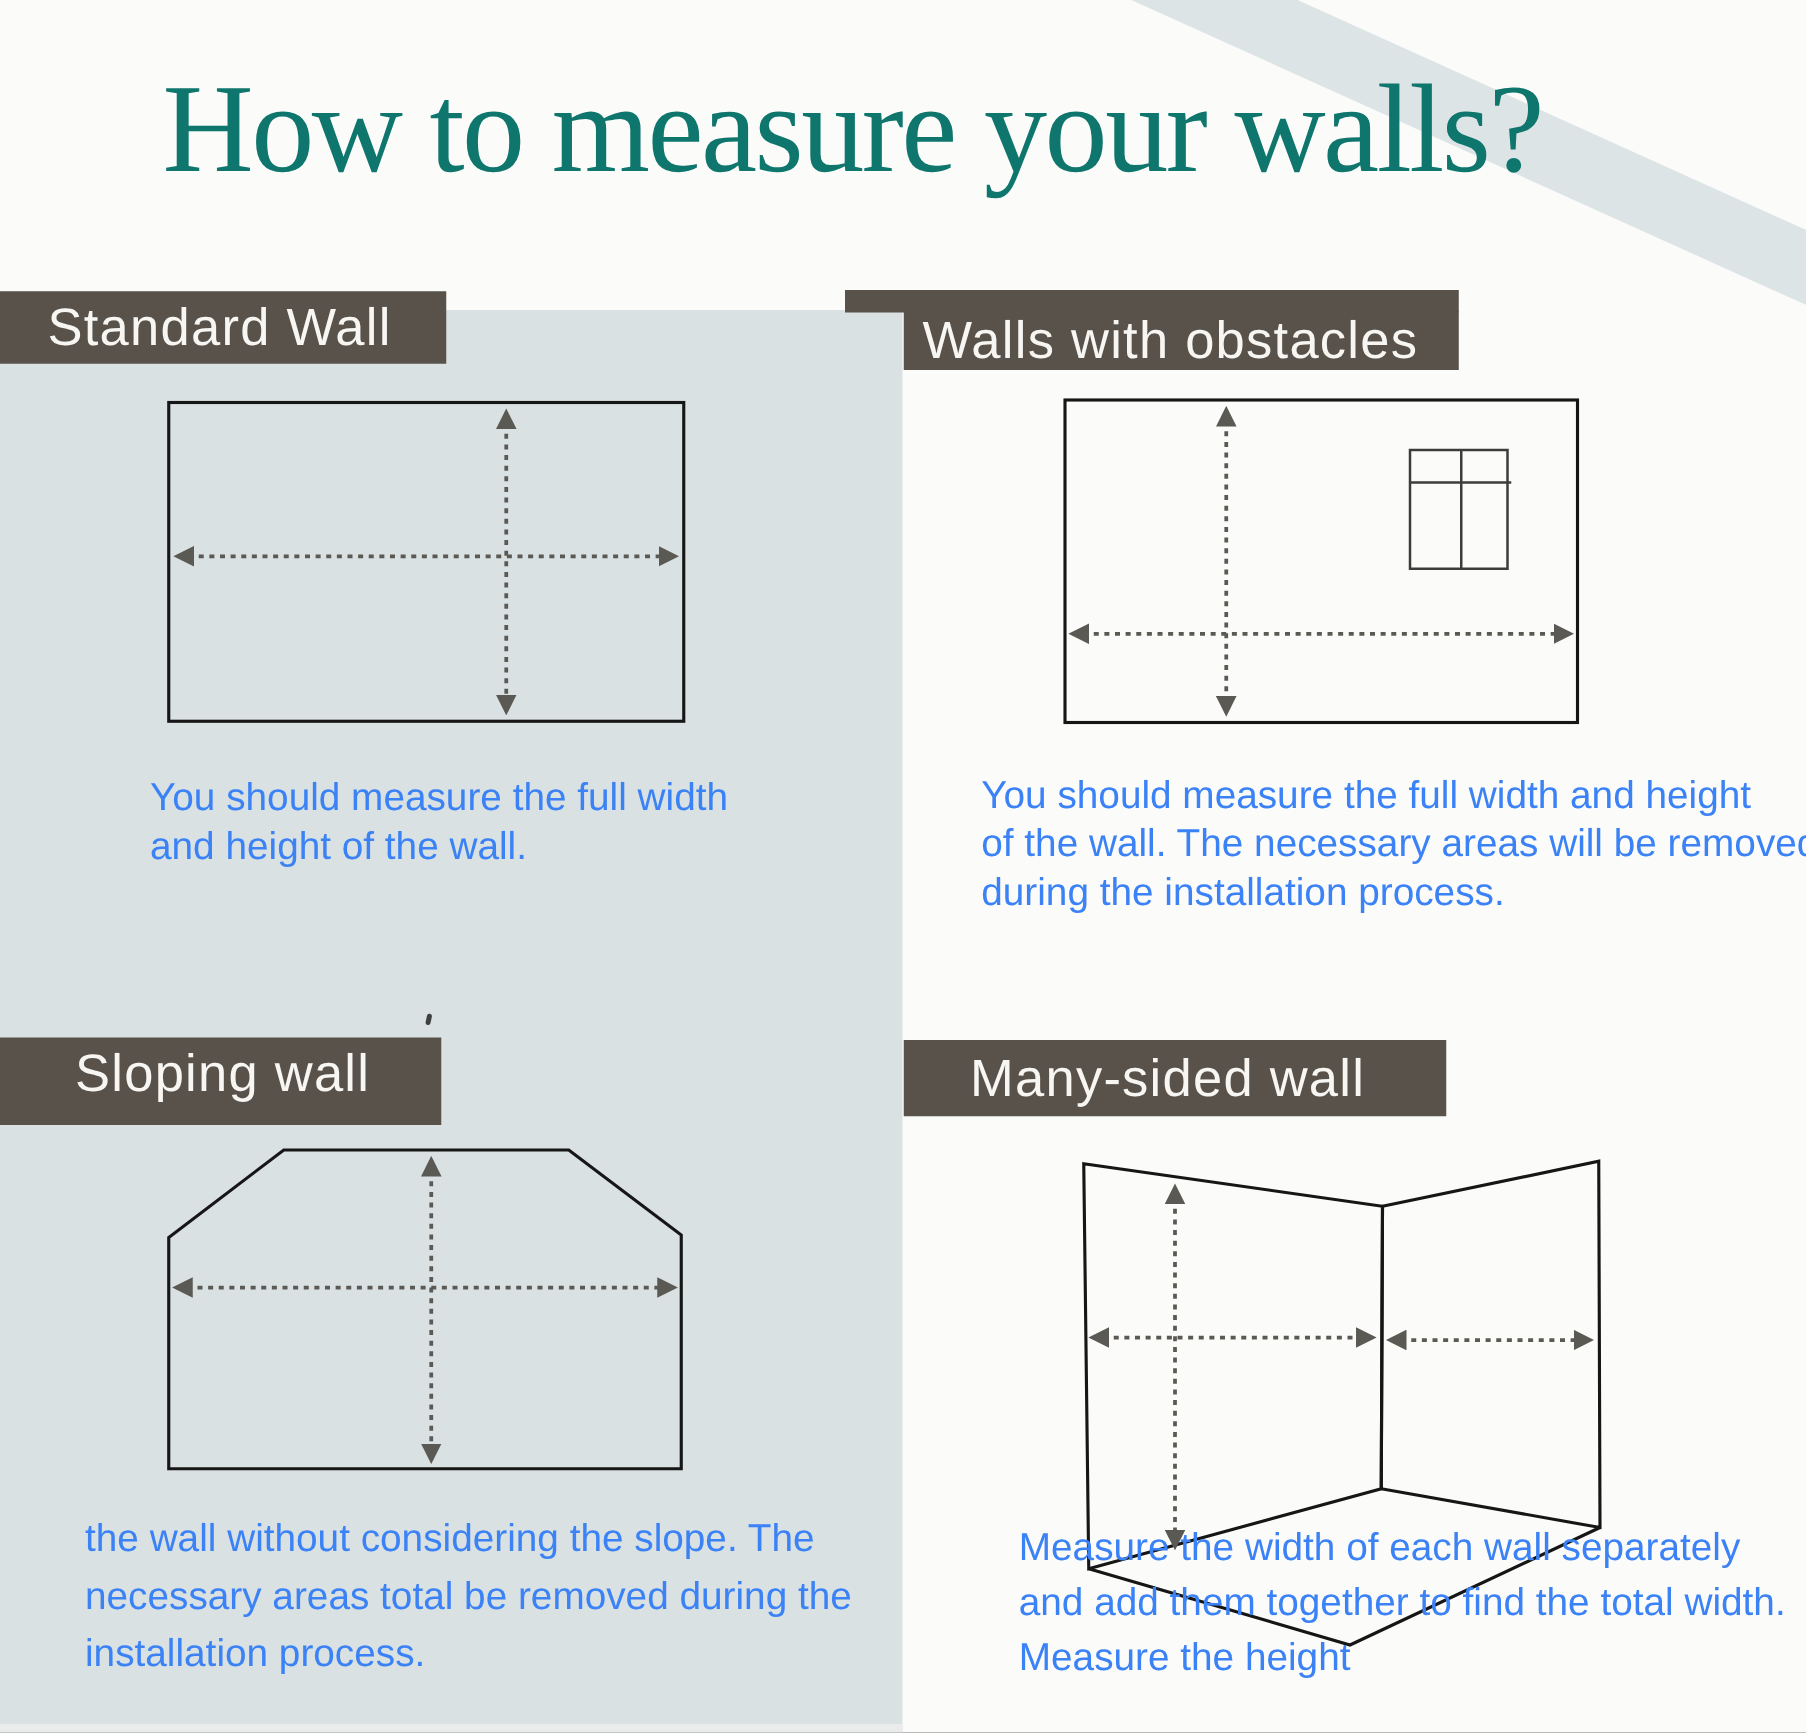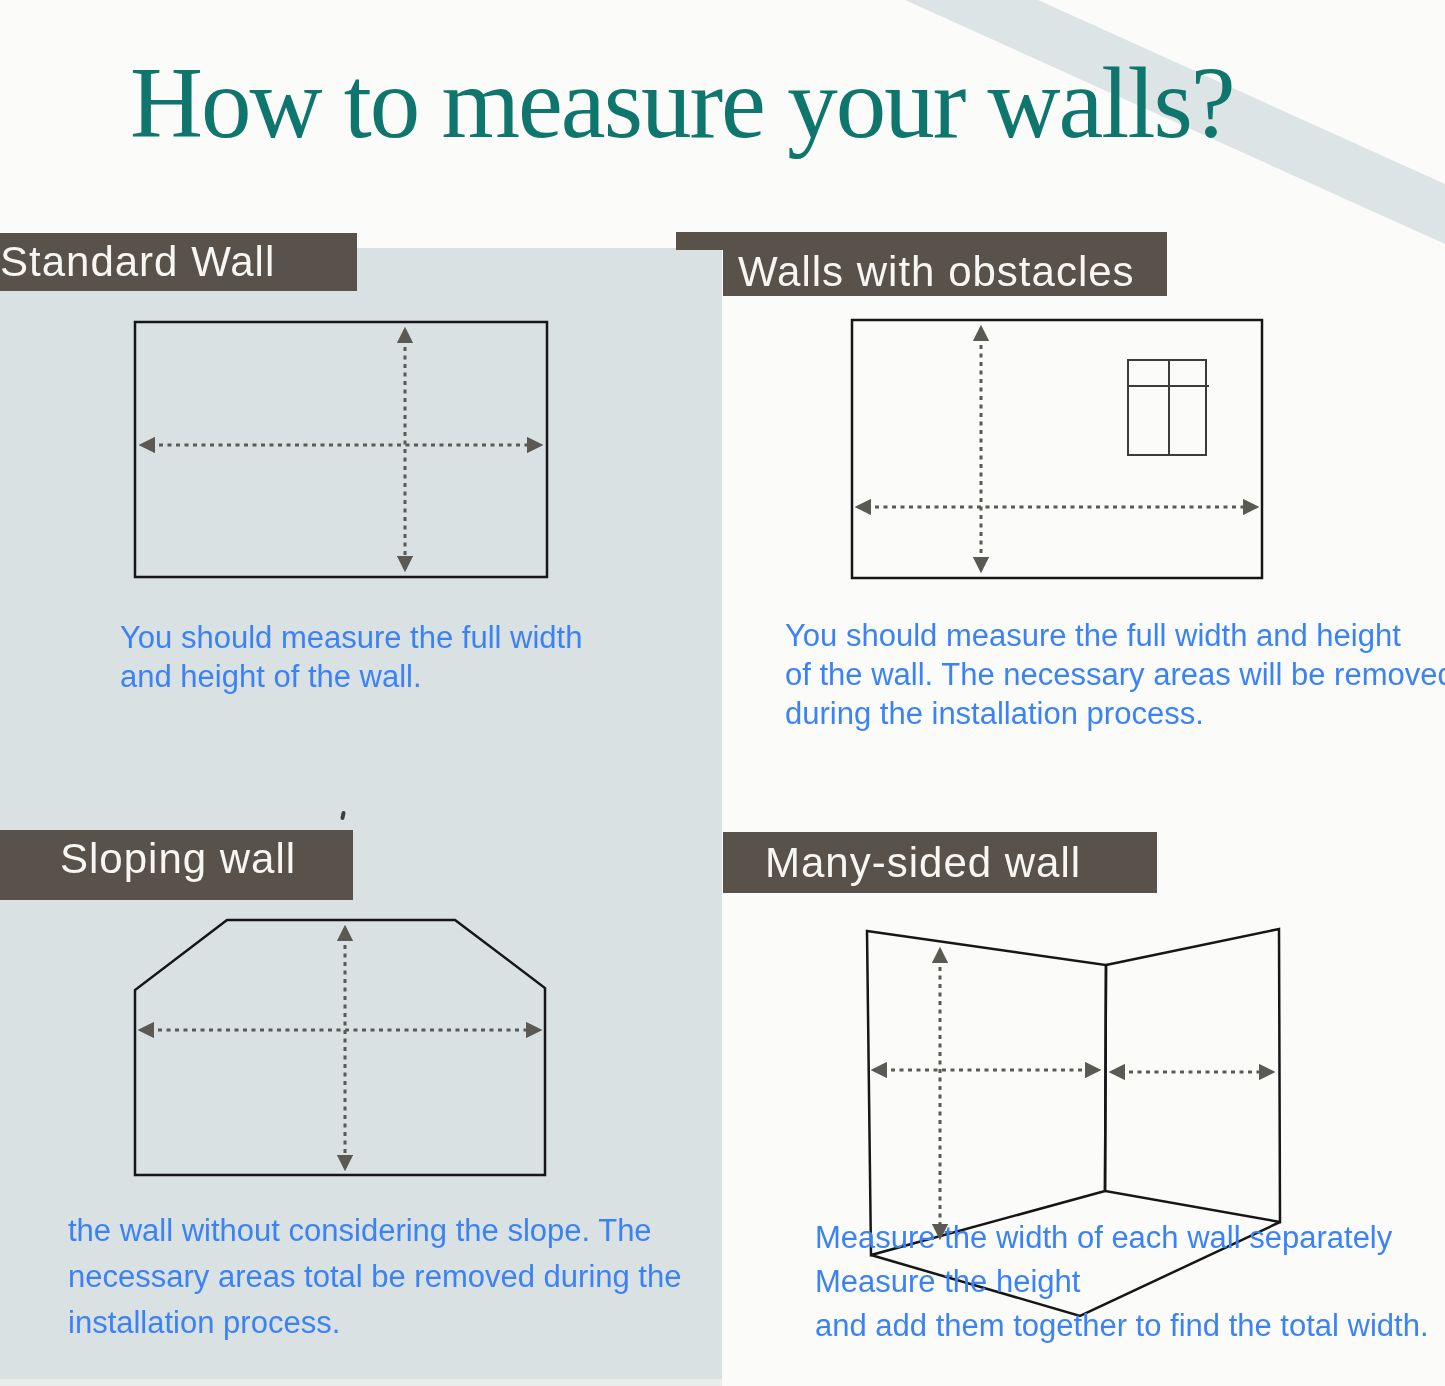--- a/index.html
+++ b/index.html
@@ -26,24 +26,24 @@
     position:absolute;left:130px;top:48px;width:1200px;
     font-family:"Liberation Serif", serif;
     font-size:101px;line-height:110px;letter-spacing:-2px;
     color:#0f766e;white-space:nowrap;z-index:2;
   }
   .banner{
     position:absolute;background:#59524b;color:#f8f6f2;
     font-size:42px;letter-spacing:1px;white-space:nowrap;
     z-index:2;
   }
-  .banner-standard{left:0;top:233px;width:357px;height:58px;line-height:58px;box-sizing:border-box;}
+  .banner-standard{left:0;top:233px;width:357px;height:58px;line-height:58px;padding-left:38px;box-sizing:border-box;}
   .banner-sloping{left:0;top:830px;width:353px;height:70px;line-height:58px;padding-left:60px;box-sizing:border-box;}
   .banner-obstacles{left:723px;top:249px;width:444px;height:47px;line-height:46px;padding-left:15px;box-sizing:border-box;}
-  .banner-many{left:723px;top:832px;width:434px;height:61px;line-height:61px;padding-left:42px;box-sizing:border-box;}
+  .banner-many{left:723px;top:832px;width:434px;height:61px;line-height:61px;padding-left:53px;box-sizing:border-box;}
   .banner-step{
     position:absolute;left:676px;top:232px;width:491px;height:18px;
     background:#59524b;z-index:2;
   }
   .caption{
     position:absolute;color:#3b82f6;font-size:31px;z-index:2;
     white-space:nowrap;
   }
   .cap-standard{left:120px;top:618px;line-height:39px;}
   .cap-obstacles{left:785px;top:616px;line-height:39px;}
@@ -138,17 +138,17 @@
   </div>
 
   <div class="caption cap-sloping">
     <div>the wall without considering the slope. The</div>
     <div>necessary areas total be removed during the</div>
     <div>installation process.</div>
   </div>
 
   <div class="caption cap-many">
     <div>Measure the width of each wall separately</div>
+    <div>and add them together to find the total width.</div>
     <div>Measure the height</div>
-    <div>and add them together to find the total width.</div>
   </div>
 
 </div>
 
 </body></html>

